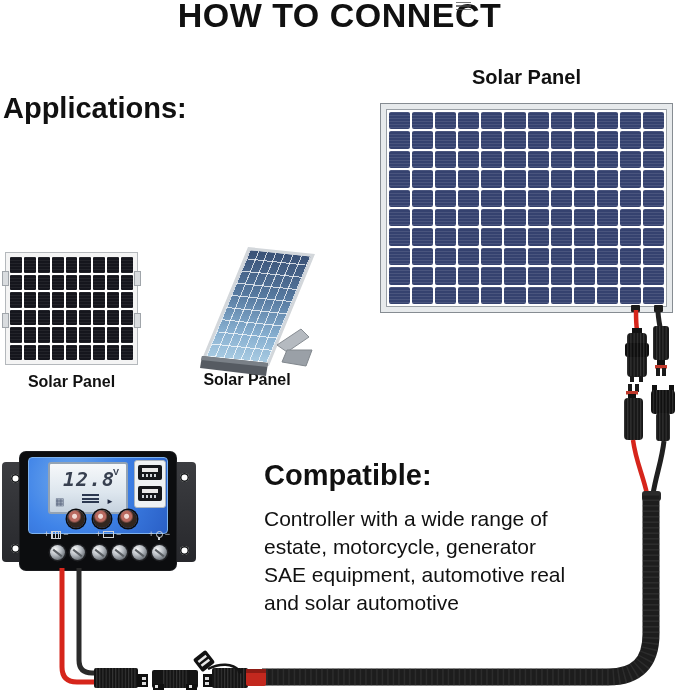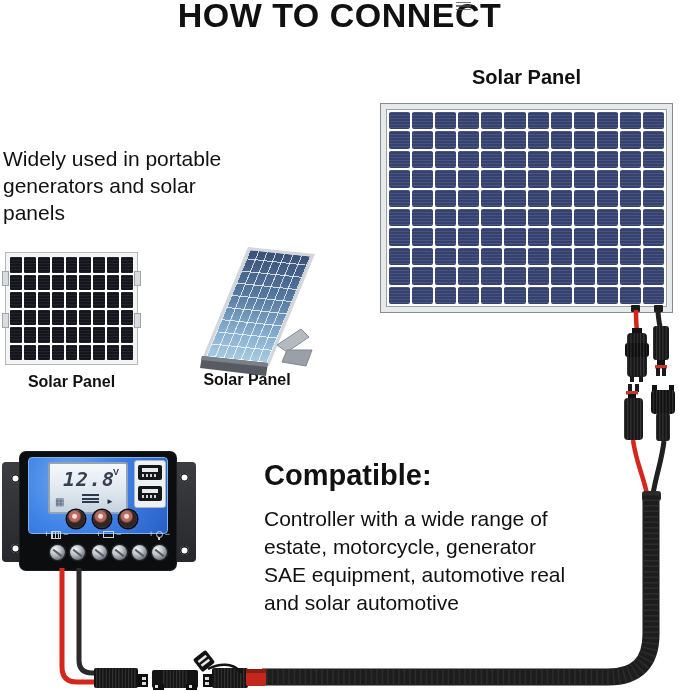--- a/index.html
+++ b/index.html
@@ -88,25 +88,21 @@
   .overlay{top:0;left:0;pointer-events:none;}
 </style>
 </head>
 <body>
 
 <div class="canvas">
 
   <div class="abs title">HOW TO CONNECT</div>
   <div class="abs artifact"></div>
 
-  <div class="abs body-txt apps-b">
-    <div>Widely used in portable</div>
-    <div>generators and solar</div>
-    <div>panels</div>
-  </div>
+  <div class="abs h-sec apps-h">Applications:</div>
 
   <div class="abs lbl-main">Solar Panel</div>
   <div class="abs panel-main">
     <div class="grid" style="grid-template-columns: repeat(12, 1fr); grid-template-rows: repeat(10, 1fr);">
         <div class="cell"></div>
         <div class="cell"></div>
         <div class="cell"></div>
         <div class="cell"></div>
         <div class="cell"></div>
         <div class="cell"></div>

